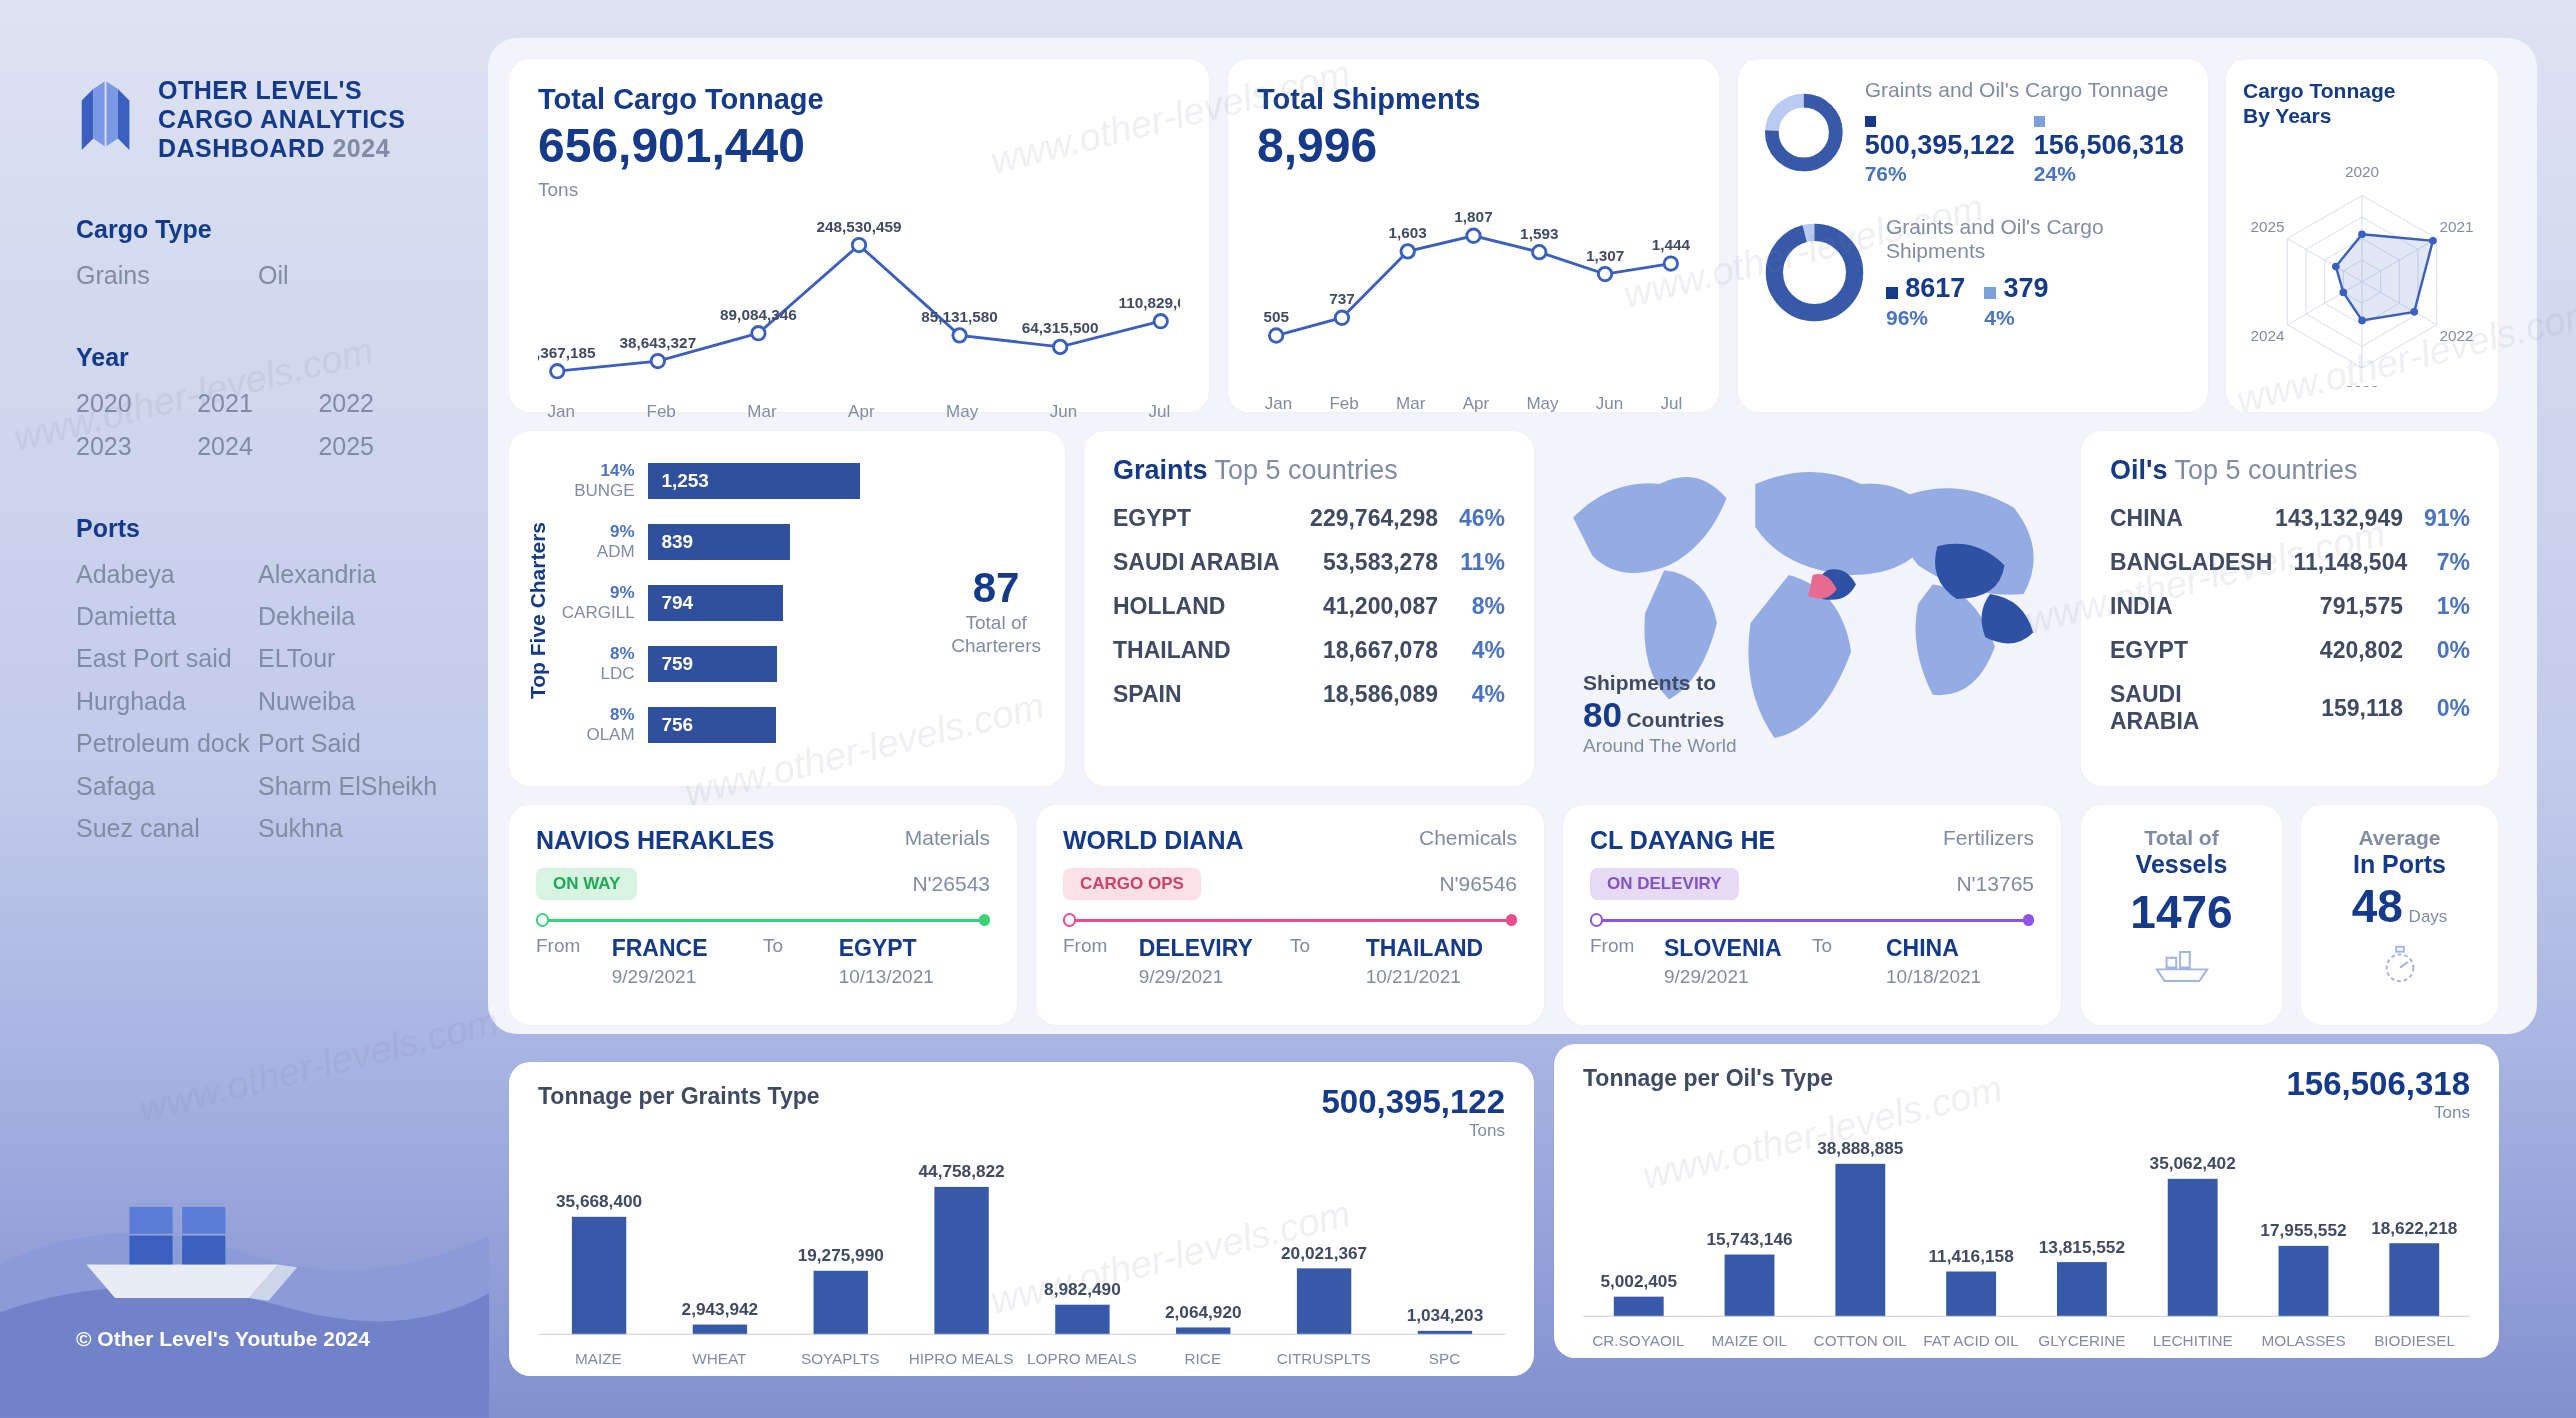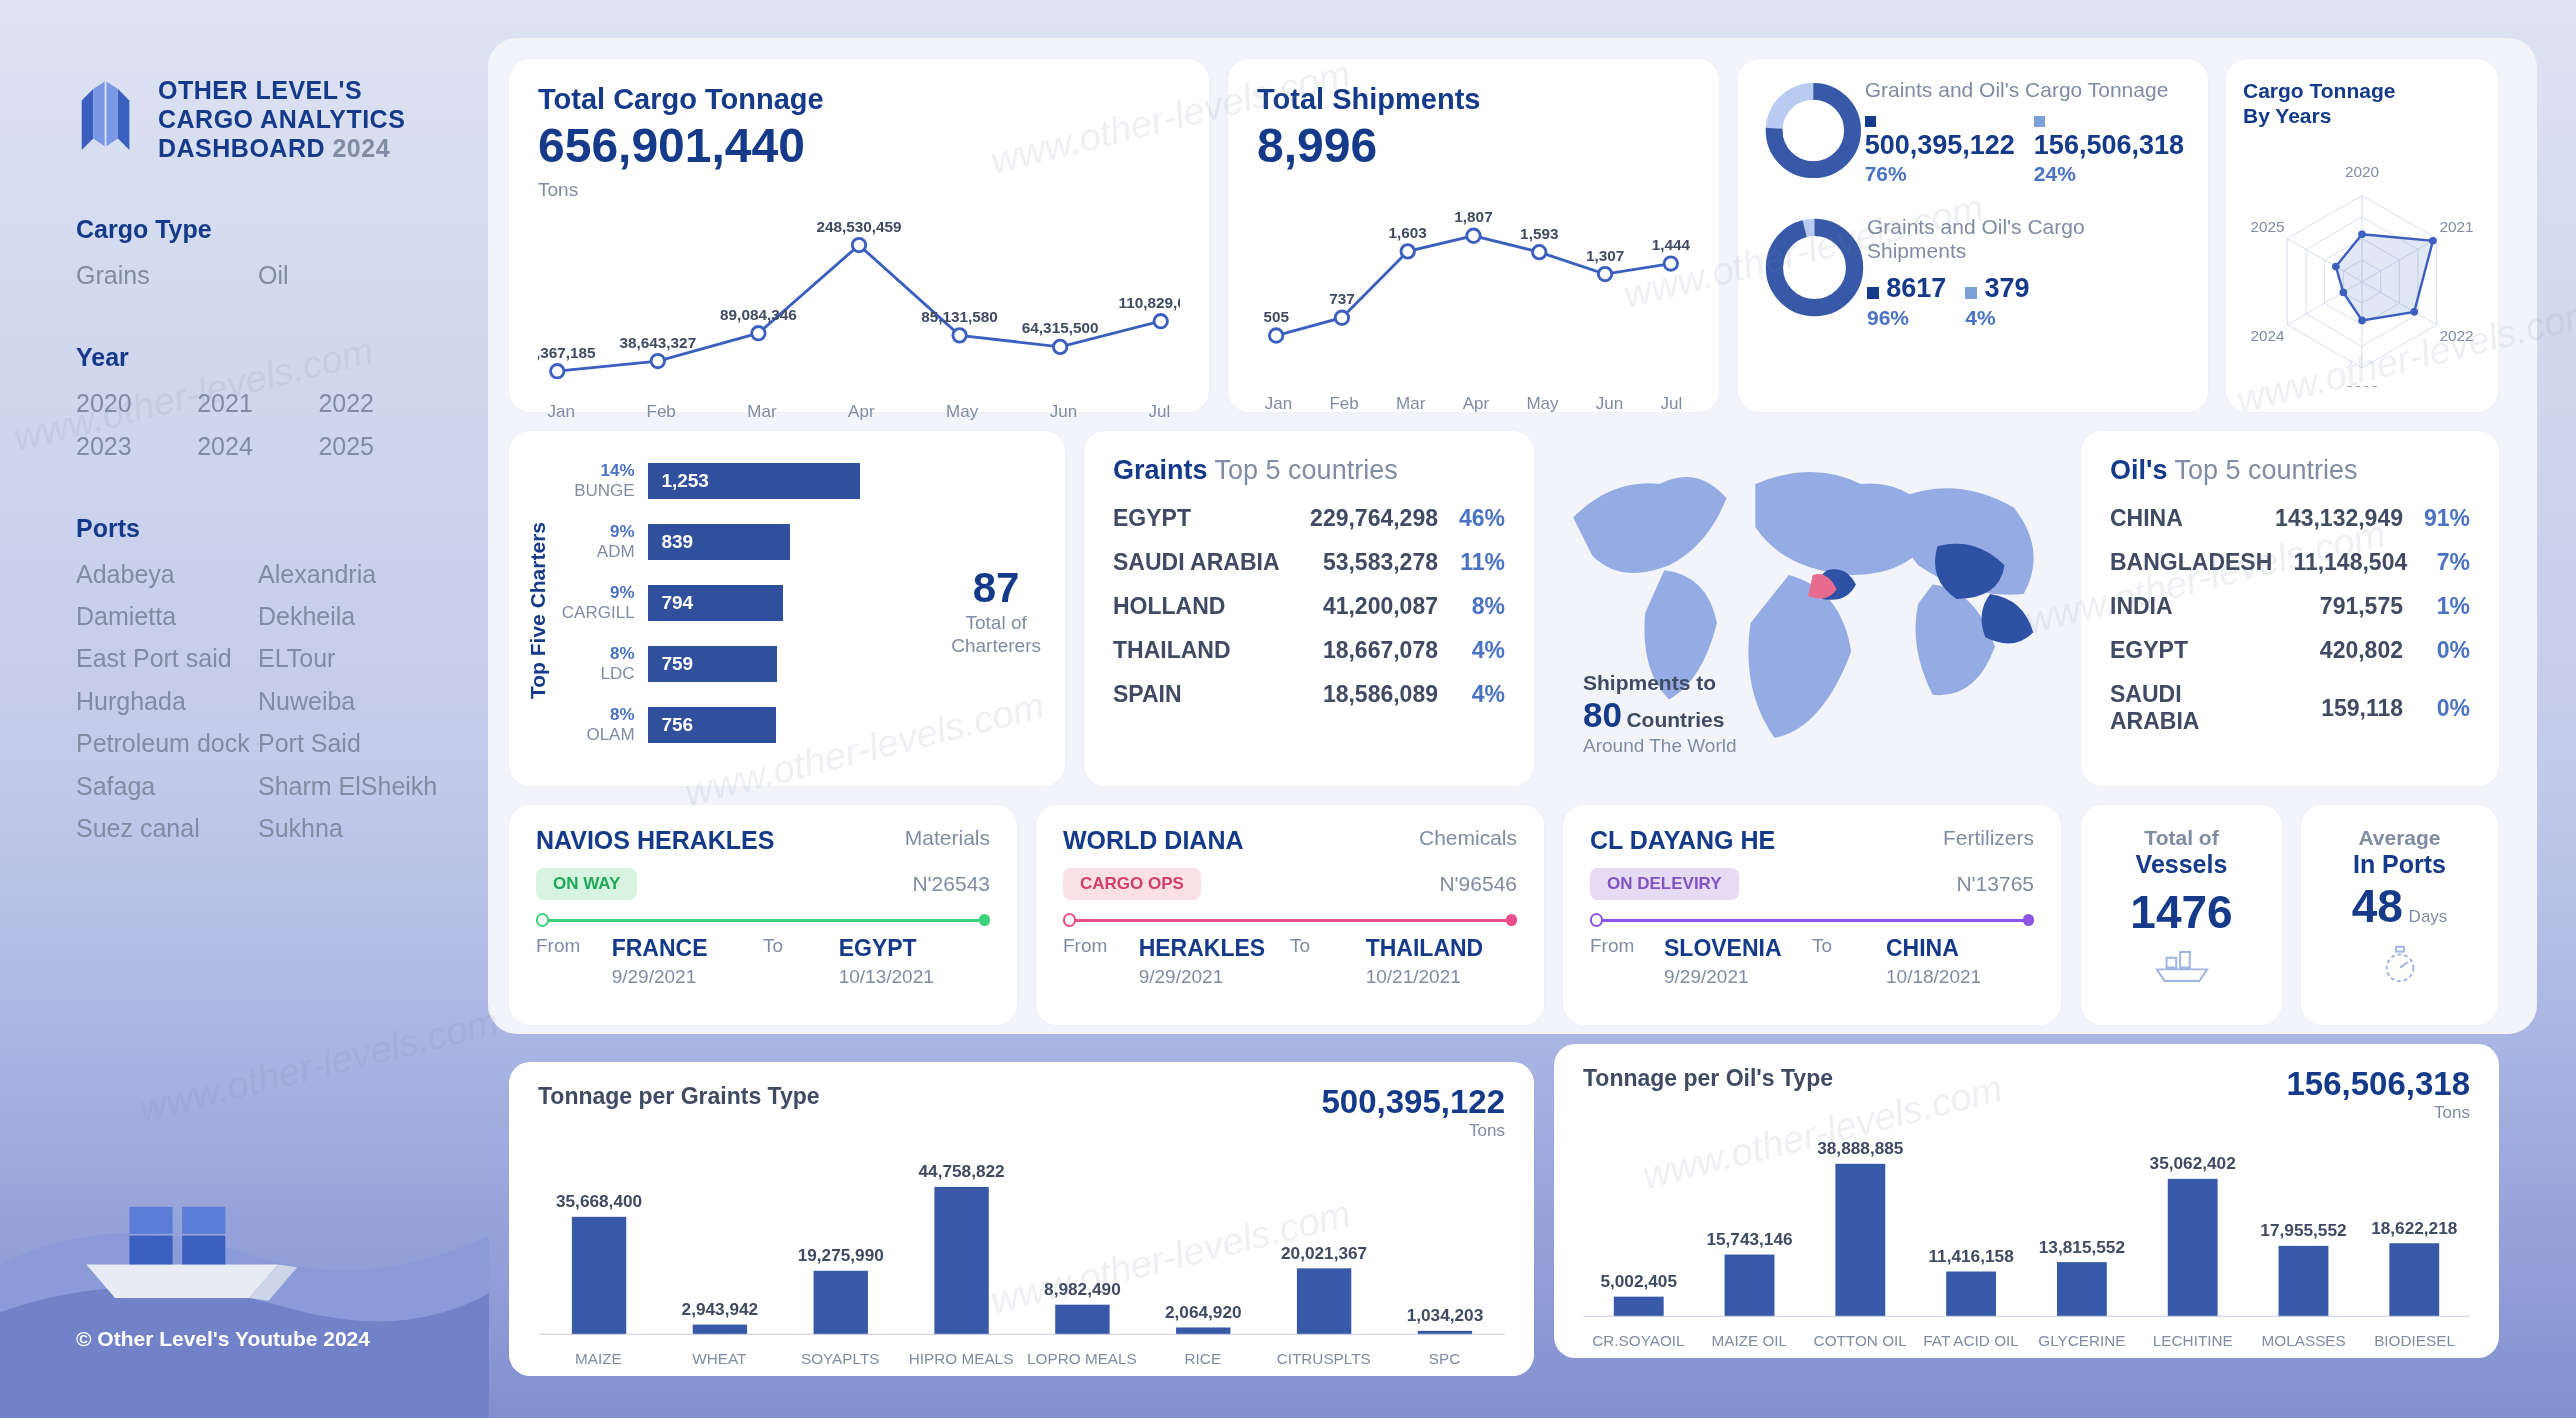--- a/index.html
+++ b/index.html
@@ -80,21 +80,21 @@
   .c-avgport { left:1813px; top:767px; width:197px; height:220px; padding:21px 9.6px; text-align:center;}
   
   .c-ton-g { left:21px;  top:1024px; width:1025px; height:314px; padding:21px 29px 9.6px 29px;}
   .c-ton-o { left:1066px;top:1006px; width:945px;  height:314px; padding:21px 29px 9.6px 29px;}
 
   .card-title { color:var(--navy); font-weight:800; font-size:29px; }
   .card-big   { color:var(--navy); font-weight:800; font-size:48px; margin-top:1.9px;}
   .card-unit  { color:var(--gray-text); font-size:19px; margin-top:5.8px;}
 
   
-  .donut-row { display:flex; align-items:flex-start; }
+  .donut-row { display:flex; align-items:center; gap:19px; }
   .donut-lbls { flex:1;}
   .donut-h { color:var(--gray-text); font-size:21px; margin-bottom:9.6px;}
   .donut-vals { display:flex; gap:19px;}
   .donut-val { }
   .donut-num { color:var(--navy); font-weight:800; font-size:27px;}
   .donut-pct { color:var(--blue-mid); font-weight:600; font-size:21px; margin-top:1.9px;}
   .donut-bullet { display:inline-block; width:11.5px; height:11.5px; margin-right:7.7px; vertical-align:middle;}
   .donut-b1 { background:var(--navy);}
   .donut-b2 { background:var(--blue-light);}
 
@@ -517,21 +517,21 @@
         <div class="ship-row2">
           <span class="pill" style="background:var(--pink-pill);color:var(--pink-text)">CARGO OPS</span>
           <span class="ship-id">N'96546</span>
         </div>
         <div class="progress-line" style="background:var(--pink-line)">
           <span class="dot-start" style="border-color:var(--pink-line)"></span>
           <span class="dot-end" style="background:var(--pink-line)"></span>
         </div>
         <div class="route">
           <div class="route-col"><span class="route-lbl">From</span></div>
-          <div class="route-col" style="flex:2"><span class="route-country">HERAKLES</span><span class="route-date">9/29/2021</span></div>
+          <div class="route-col" style="flex:2"><span class="route-country">DELEVIRY</span><span class="route-date">9/29/2021</span></div>
           <div class="route-col"><span class="route-lbl">To</span></div>
           <div class="route-col" style="flex:2"><span class="route-country">THAILAND</span><span class="route-date">10/21/2021</span></div>
         </div>
       </div>
     <div class="card c-ship3" id="ship-2">
         <div class="ship-head">
           <span class="ship-name">CL DAYANG HE</span>
           <span class="ship-cat">Fertilizers</span>
         </div>
         <div class="ship-row2">

